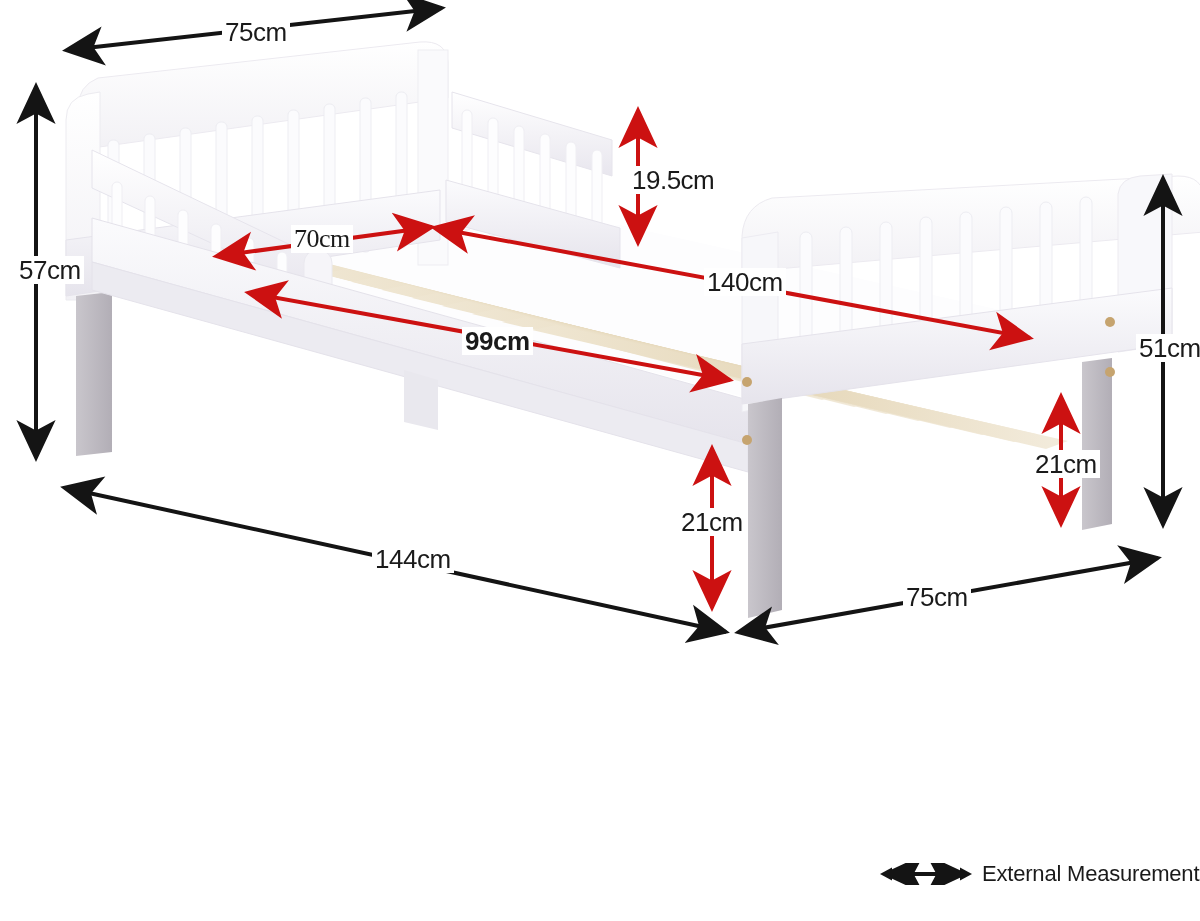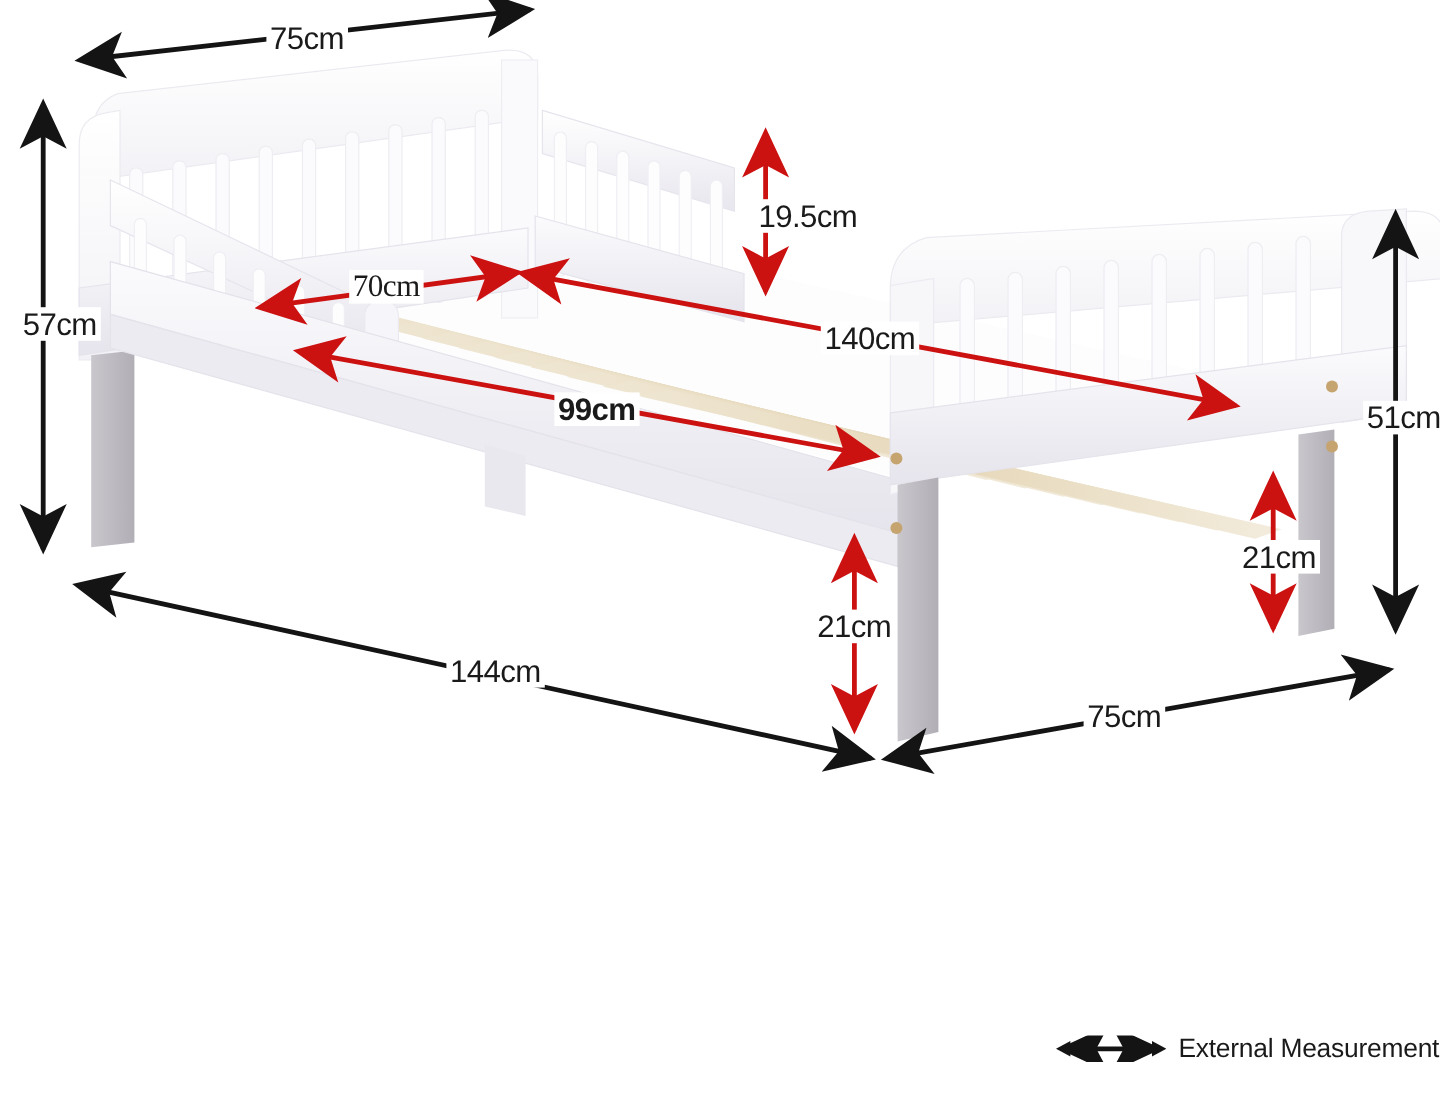--- a/index.html
+++ b/index.html
@@ -210,21 +210,21 @@
   </svg>
 
   <div class="dimlabel" style="left:222px;top:18px;">75cm</div>
 
   <div class="dimlabel" style="left:16px;top:256px;">57cm</div>
 
   <div class="dimlabel" style="left:590px;top:166px;margin-left:39px;">19.5cm</div>
 
   <div class="dimlabel" style="left:291px;top:225px;font-family:Liberation Serif, serif;">70cm</div>
 
-  <div class="dimlabel" style="left:684px;top:268px;text-align:right;">140cm</div>
+  <div class="dimlabel" style="left:704px;top:268px;text-align:right;">140cm</div>
 
   <div class="dimlabel" style="left:462px;top:327px;font-weight:bold;">99cm</div>
 
   <div class="dimlabel" style="left:1136px;top:334px;">51cm</div>
 
   <div class="dimlabel" style="left:1032px;top:450px;">21cm</div>
 
   <div class="dimlabel" style="left:678px;top:508px;">21cm</div>
 
   <div class="dimlabel" style="left:372px;top:545px;">144cm</div>

